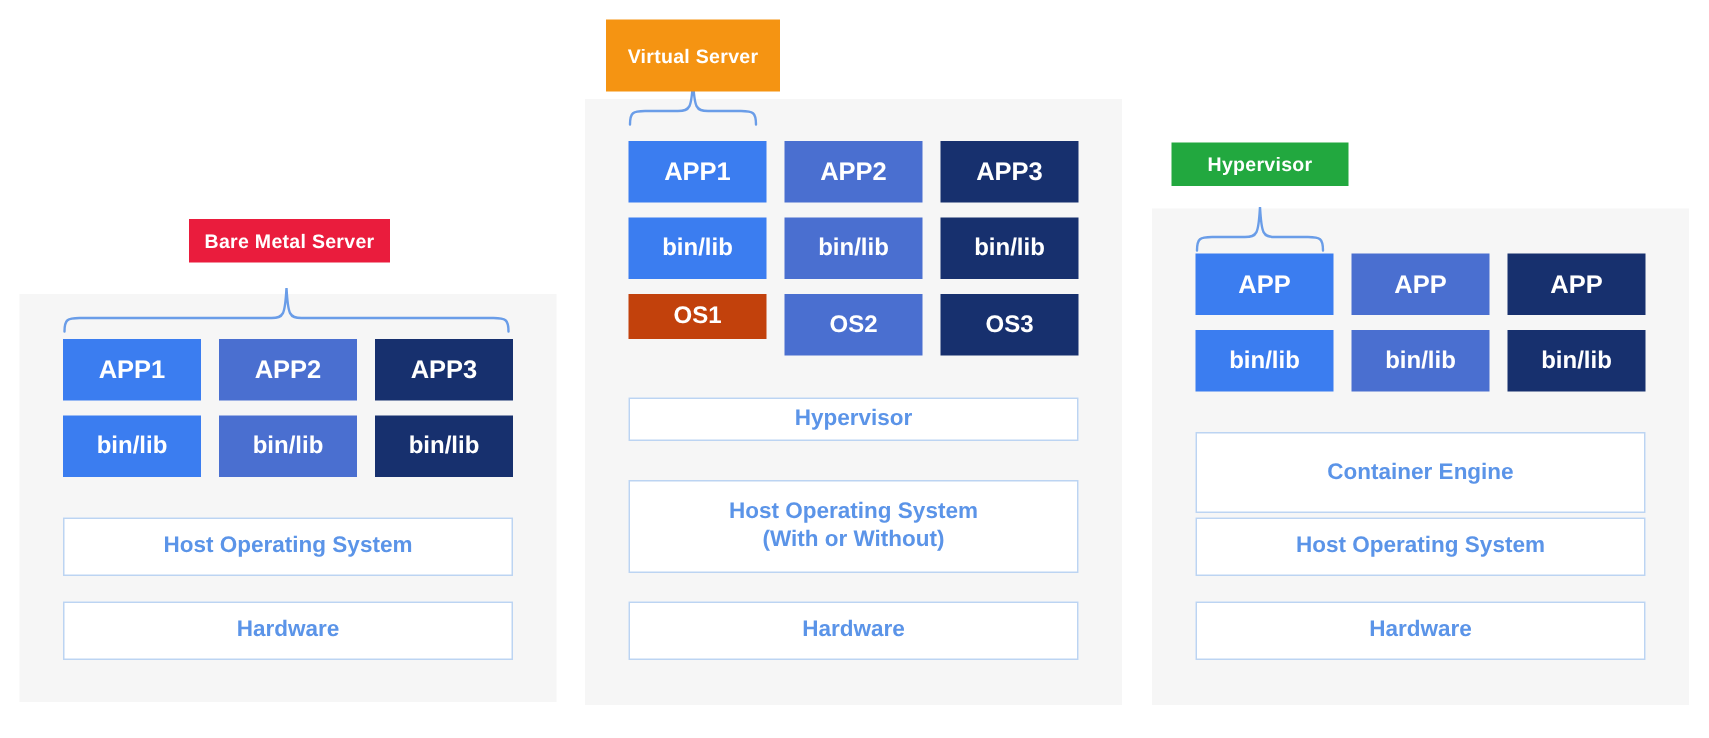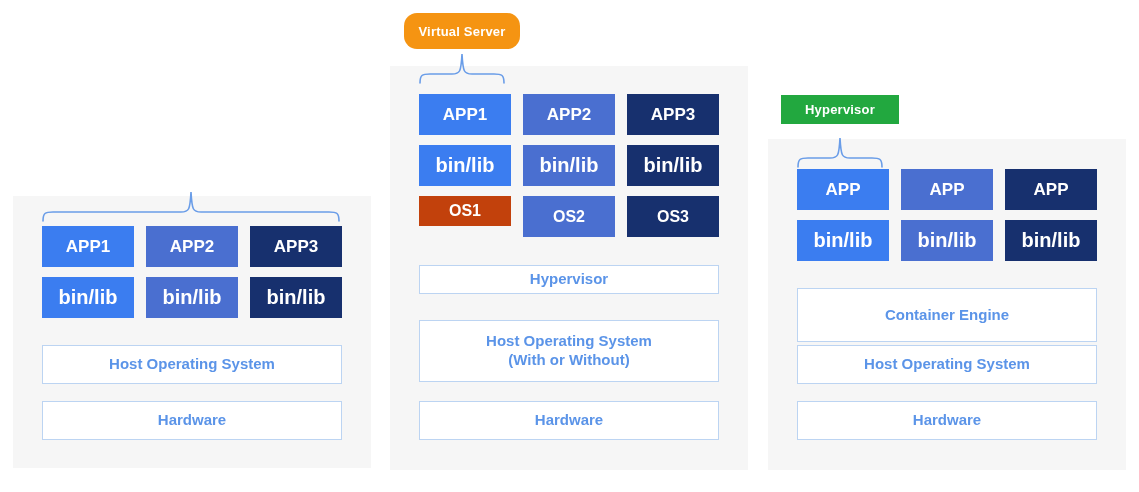--- a/index.html
+++ b/index.html
@@ -65,21 +65,21 @@
   .cell {
     display: flex;
     align-items: center;
     justify-content: center;
     color: #ffffff;
     font-weight: bold;
     box-sizing: border-box;
     white-space: nowrap;
   }
   .cell.app  { font-size: 17px; text-align: right; }
-  .cell.bin  { font-size: 20px; }
+  .cell.bin  { font-size: 16px; }
   .cell.os   { font-size: 16px; }
 
   
   .layer {
     position: absolute;
     background: #ffffff;
     border: 1px solid #bcd4f2;
     display: flex;
     align-items: center;
     justify-content: center;
@@ -92,20 +92,23 @@
   }
   .layer .l2 { display: block; }
 </style>
 </head>
 <body>
 
 <div class="canvas">
 
   <div class="panel" style="left:13px; top:196px; width:358px; height:272px;"></div>
 
+  <div class="badge" style="left:126px; top:146px; width:134px; height:29px; background:#ea1c3d;">
+    <span>Bare Metal Server</span>
+  </div>
 
   <div class="brace" style="left:42px; top:190px; width:298px; height:32px;">
     <svg width="298" height="32" viewBox="0 0 298 32">
       <path d="M1 31 C1 23, 3 22, 11 22 L139 22 C147 22, 148 20, 149 2 C150 20, 151 22, 159 22 L287 22 C295 22, 297 23, 297 31" fill="none" stroke="#6a9de8" stroke-width="1.6" stroke-linecap="round"></path>
     </svg>
   </div>
 
   <div class="cols" style="left:42px; top:226px; width:300px; height:96px; gap:12px;">
     <div class="col" style="width:92px; gap:10px;">
       <div class="cell app" style="height:41px; background:#3b7df0;">APP1</div>
@@ -123,21 +126,21 @@
 
   <div class="layer" style="left:42px; top:345px; width:300px; height:39px;">
     <span>Host Operating System</span>
   </div>
   <div class="layer" style="left:42px; top:401px; width:300px; height:39px;">
     <span>Hardware</span>
   </div>
 
   <div class="panel" style="left:390px; top:66px; width:358px; height:404px;"></div>
 
-  <div class="badge" style="left:404px; top:13px; width:116px; height:36px; background:#f59412;border-radius:13px;">
+  <div class="badge" style="left:404px; top:13px; width:116px; height:48px; background:#f59412;">
     <span>Virtual Server</span>
   </div>
 
   <div class="brace" style="left:419px; top:52px; width:86px; height:32px;">
     <svg width="86" height="32" viewBox="0 0 86 32">
       <path d="M1 31 C1 23, 3 22, 11 22 L33 22 C41 22, 42 20, 43 2 C44 20, 45 22, 53 22 L75 22 C83 22, 85 23, 85 31" fill="none" stroke="#6a9de8" stroke-width="1.6" stroke-linecap="round"></path>
     </svg>
   </div>
 
   <div class="cols" style="left:419px; top:94px; width:300px; height:156px; gap:12px;">

